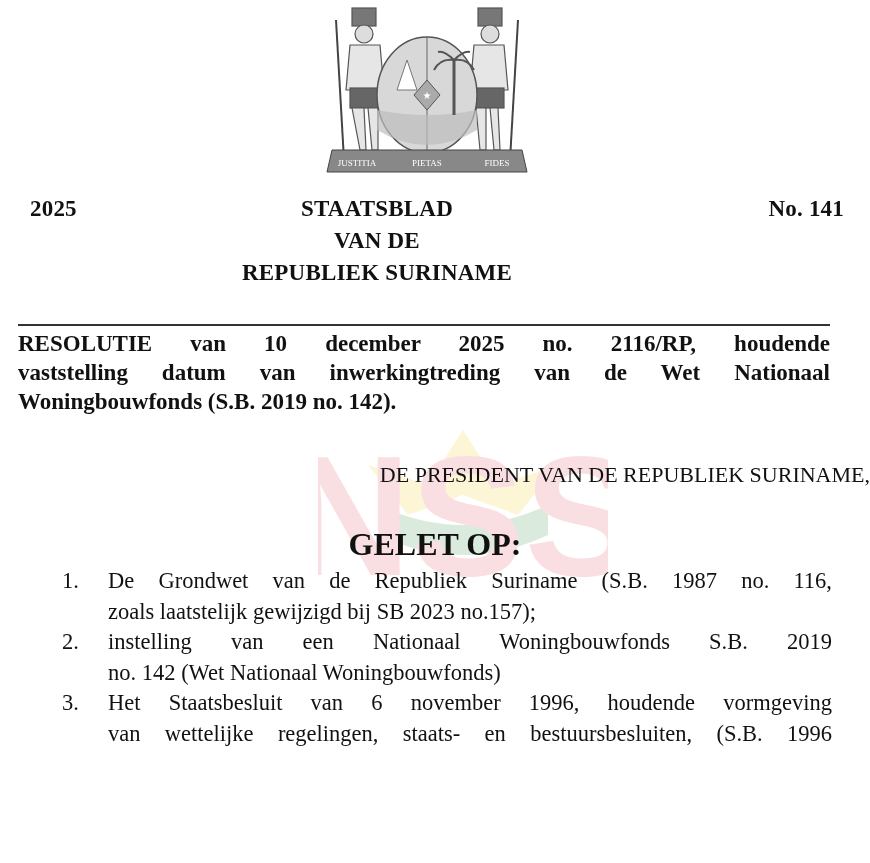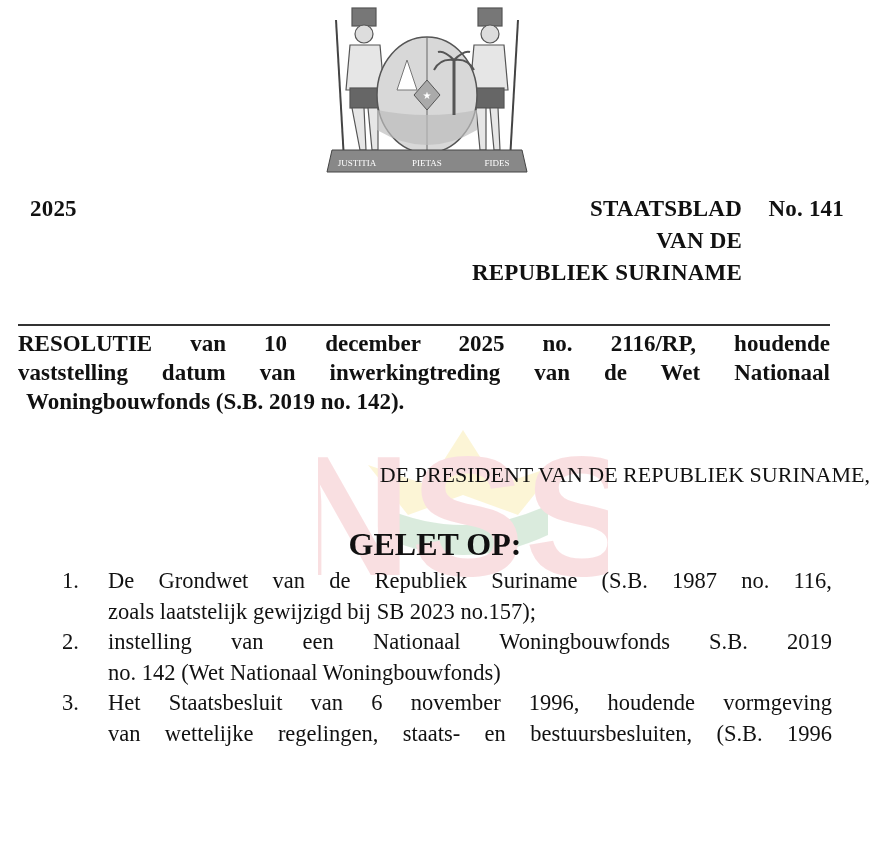--- a/index.html
+++ b/index.html
@@ -2,25 +2,25 @@
 <html><head>
 <meta charset="utf-8">
 <style>
   html, body { margin:0; padding:0; background:#ffffff; }
   body { width:870px; height:863px; position:relative; overflow:hidden; font-family:"Liberation Serif", serif; color:#111; }
   .abs { position:absolute; }
   .crest { left:322px; top:0px; width:210px; height:180px; }
   .hdr { font-weight:bold; font-size:23px; letter-spacing:0.2px;margin-left:12px; }
   .year { left:18px; top:196px; }
   .num { right:26px; top:196px; }
-  .title { left:0; width:730px; text-align:right; }
+  .title { left:0; width:730px; text-align:center; }
   .rule { left:18px; width:812px; top:324px; height:1.5px; background:#333; }
   .resol { left:18px; width:812px; top:329px; font-weight:bold; font-size:23px; line-height:29px; text-align:justify; text-align-last:left; }
   .resol .line { display:block; text-align:justify; text-align-last:justify; }
-  .resol .line.last { text-align-last:left;margin-left:8px; }
+  .resol .line.last { text-align-last:left; }
   .watermark { left:318px; top:425px; width:290px; height:165px; opacity:0.22; }
   .pres { left:0; width:870px; text-align:right; top:462px; font-weight:normal; font-size:22px; }
   .gelet { left:0; width:870px; text-align:center; top:526px; font-weight:bold; font-size:32px; }
   .list { left:62px; width:770px; top:566px; font-size:22.5px; line-height:30.5px; }
   .item { display:flex; margin-bottom:0px; }
   .item .n { width:40px; flex:none; }
   .item .t { flex:1; }
   .item .t span { display:block; text-align:justify; text-align-last:justify;margin-left:6px; }
   .item .t span.last { text-align-last:left; }
 </style>

